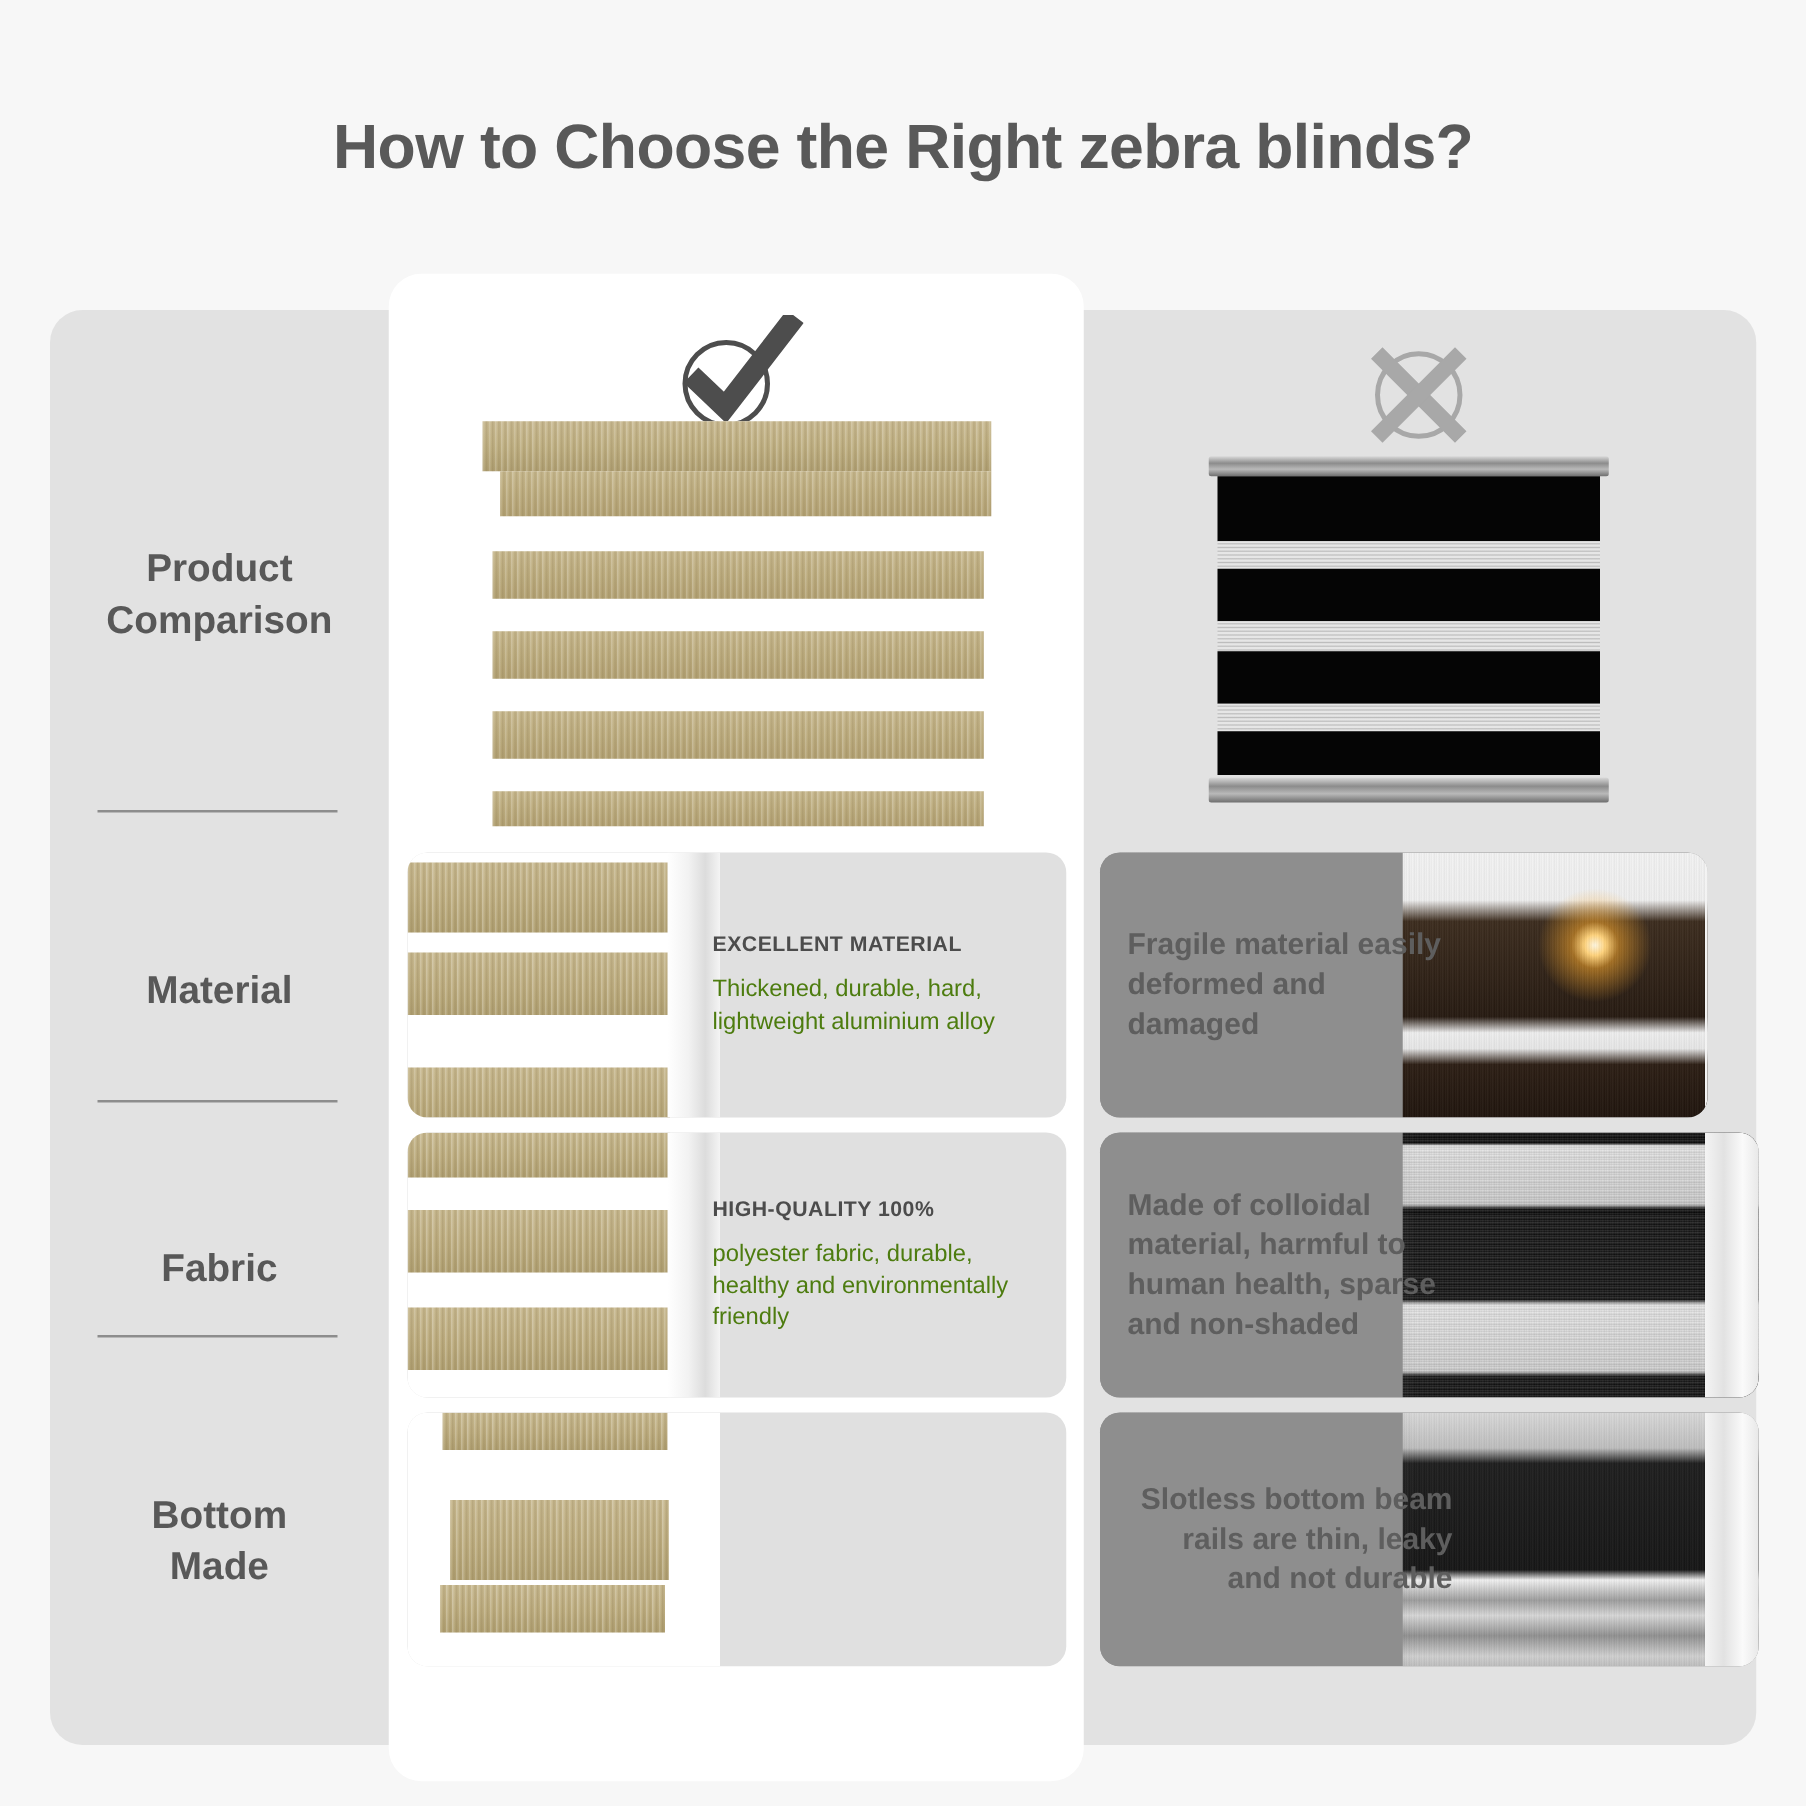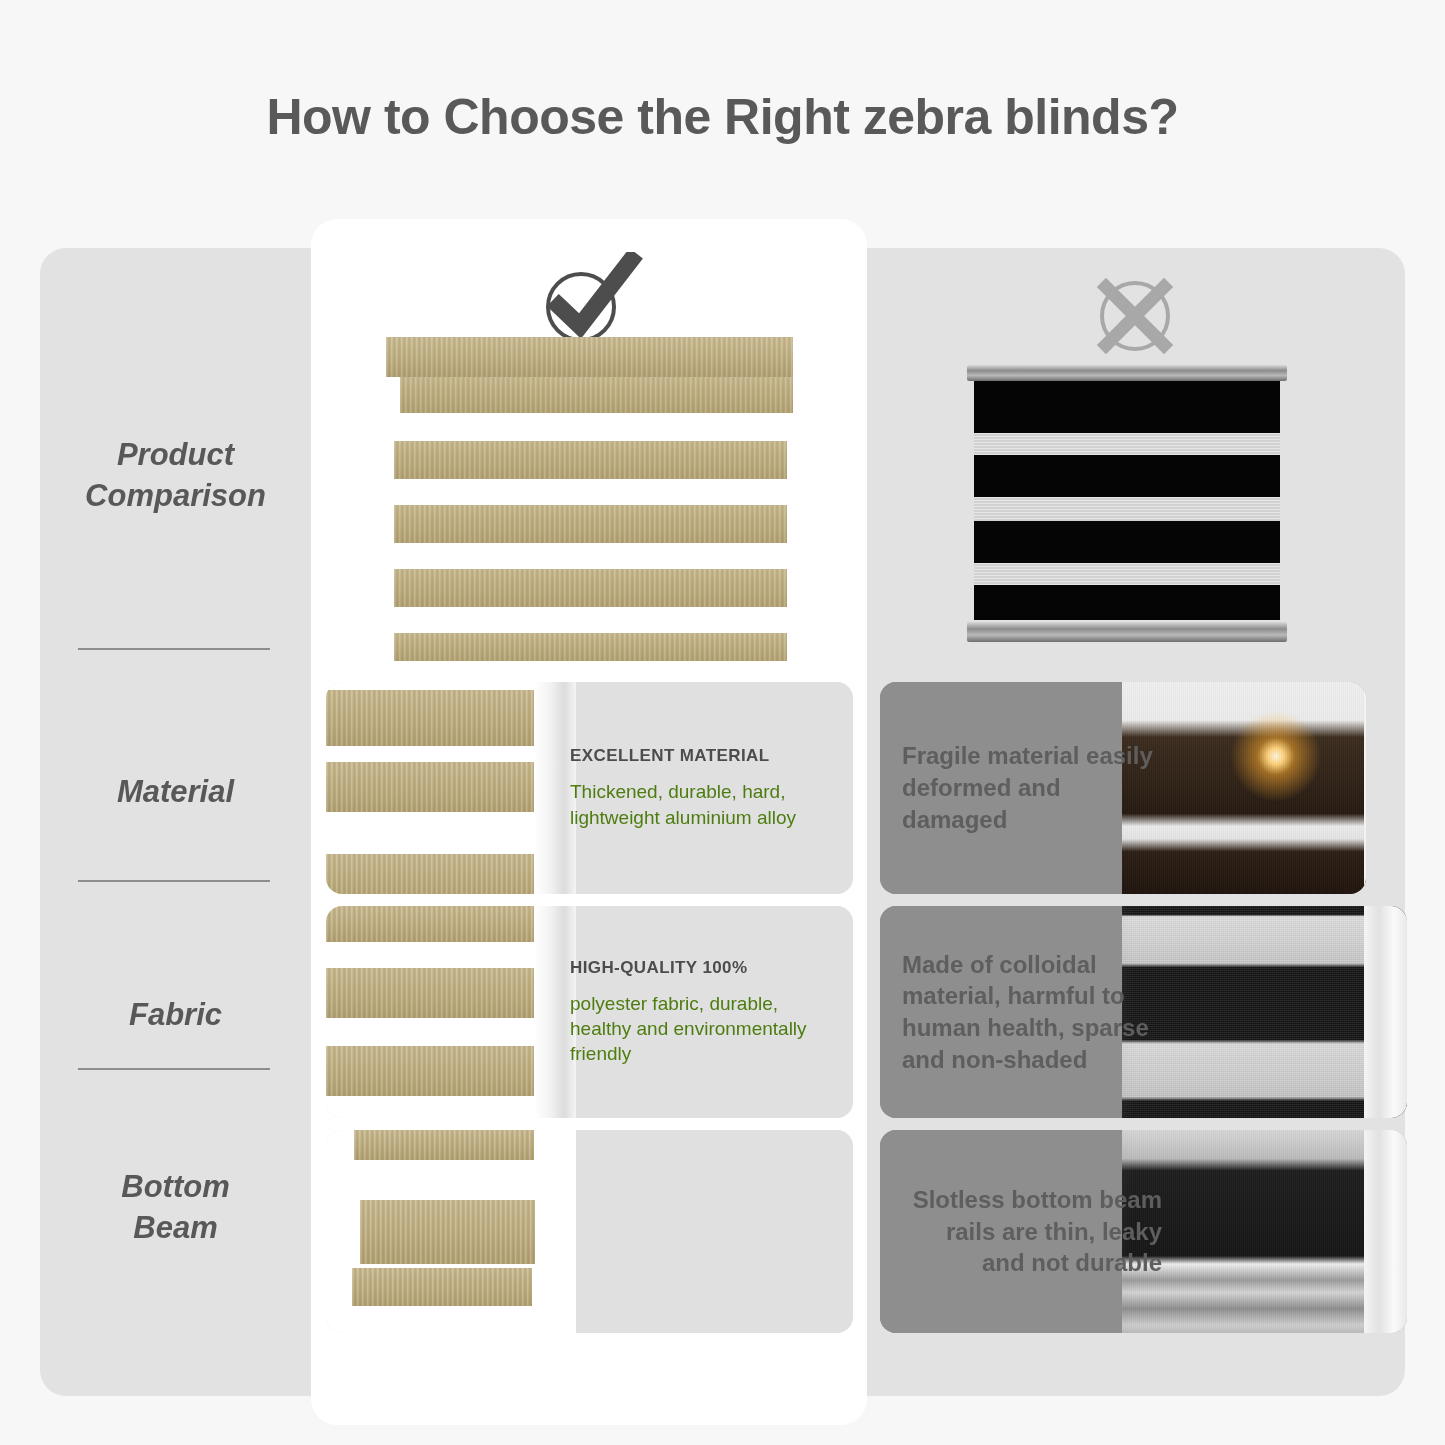--- a/index.html
+++ b/index.html
@@ -39,21 +39,20 @@
   
   #label-column {
     position: absolute; left: 40px; top: 248px;
     width: 271px; height: 1148px;
   }
   .label-cell {
     position: absolute; left: 0; width: 271px;
     text-align: center;
     font-size: 31px; font-weight: bold; color: #585858;
     line-height: 1.33;
-    font-style: italic;
   }
   .label-divider {
     position: absolute; left: 38px; width: 192px; height: 2px;
     background: #8d8d8d;
   }
 
   
   .icon-slot { position: absolute; width: 110px; height: 96px; }
   #check-icon-slot { left: 533px; top: 252px; }
   #cross-icon-slot { left: 1080px; top: 268px; }
@@ -238,23 +237,23 @@
     <div class="label-cell" style="top:523px;">
       <div>Material</div>
     </div>
     <div class="label-divider" style="top:632px;"></div>
 
     <div class="label-cell" style="top:746px;">
       <div>Fabric</div>
     </div>
     <div class="label-divider" style="top:820px;"></div>
 
-    <div class="label-cell" style="top:918px;">
+    <div class="label-cell" style="top:943px;">
       <div>Bottom</div>
-      <div>Beam</div>
+      <div>Made</div>
     </div>
   </div>
 
   <div id="good-column-card"></div>
 
   <div class="icon-slot" id="check-icon-slot">
     <svg viewBox="0 0 110 96" width="110" height="96">
       <circle cx="48" cy="55" r="33" fill="none" stroke="#4d4d4d" stroke-width="4"></circle>
       <path d="M26 54 L47 74 L98 8" fill="none" stroke="#4d4d4d" stroke-width="17" stroke-linecap="square" stroke-linejoin="miter"></path>
     </svg>

